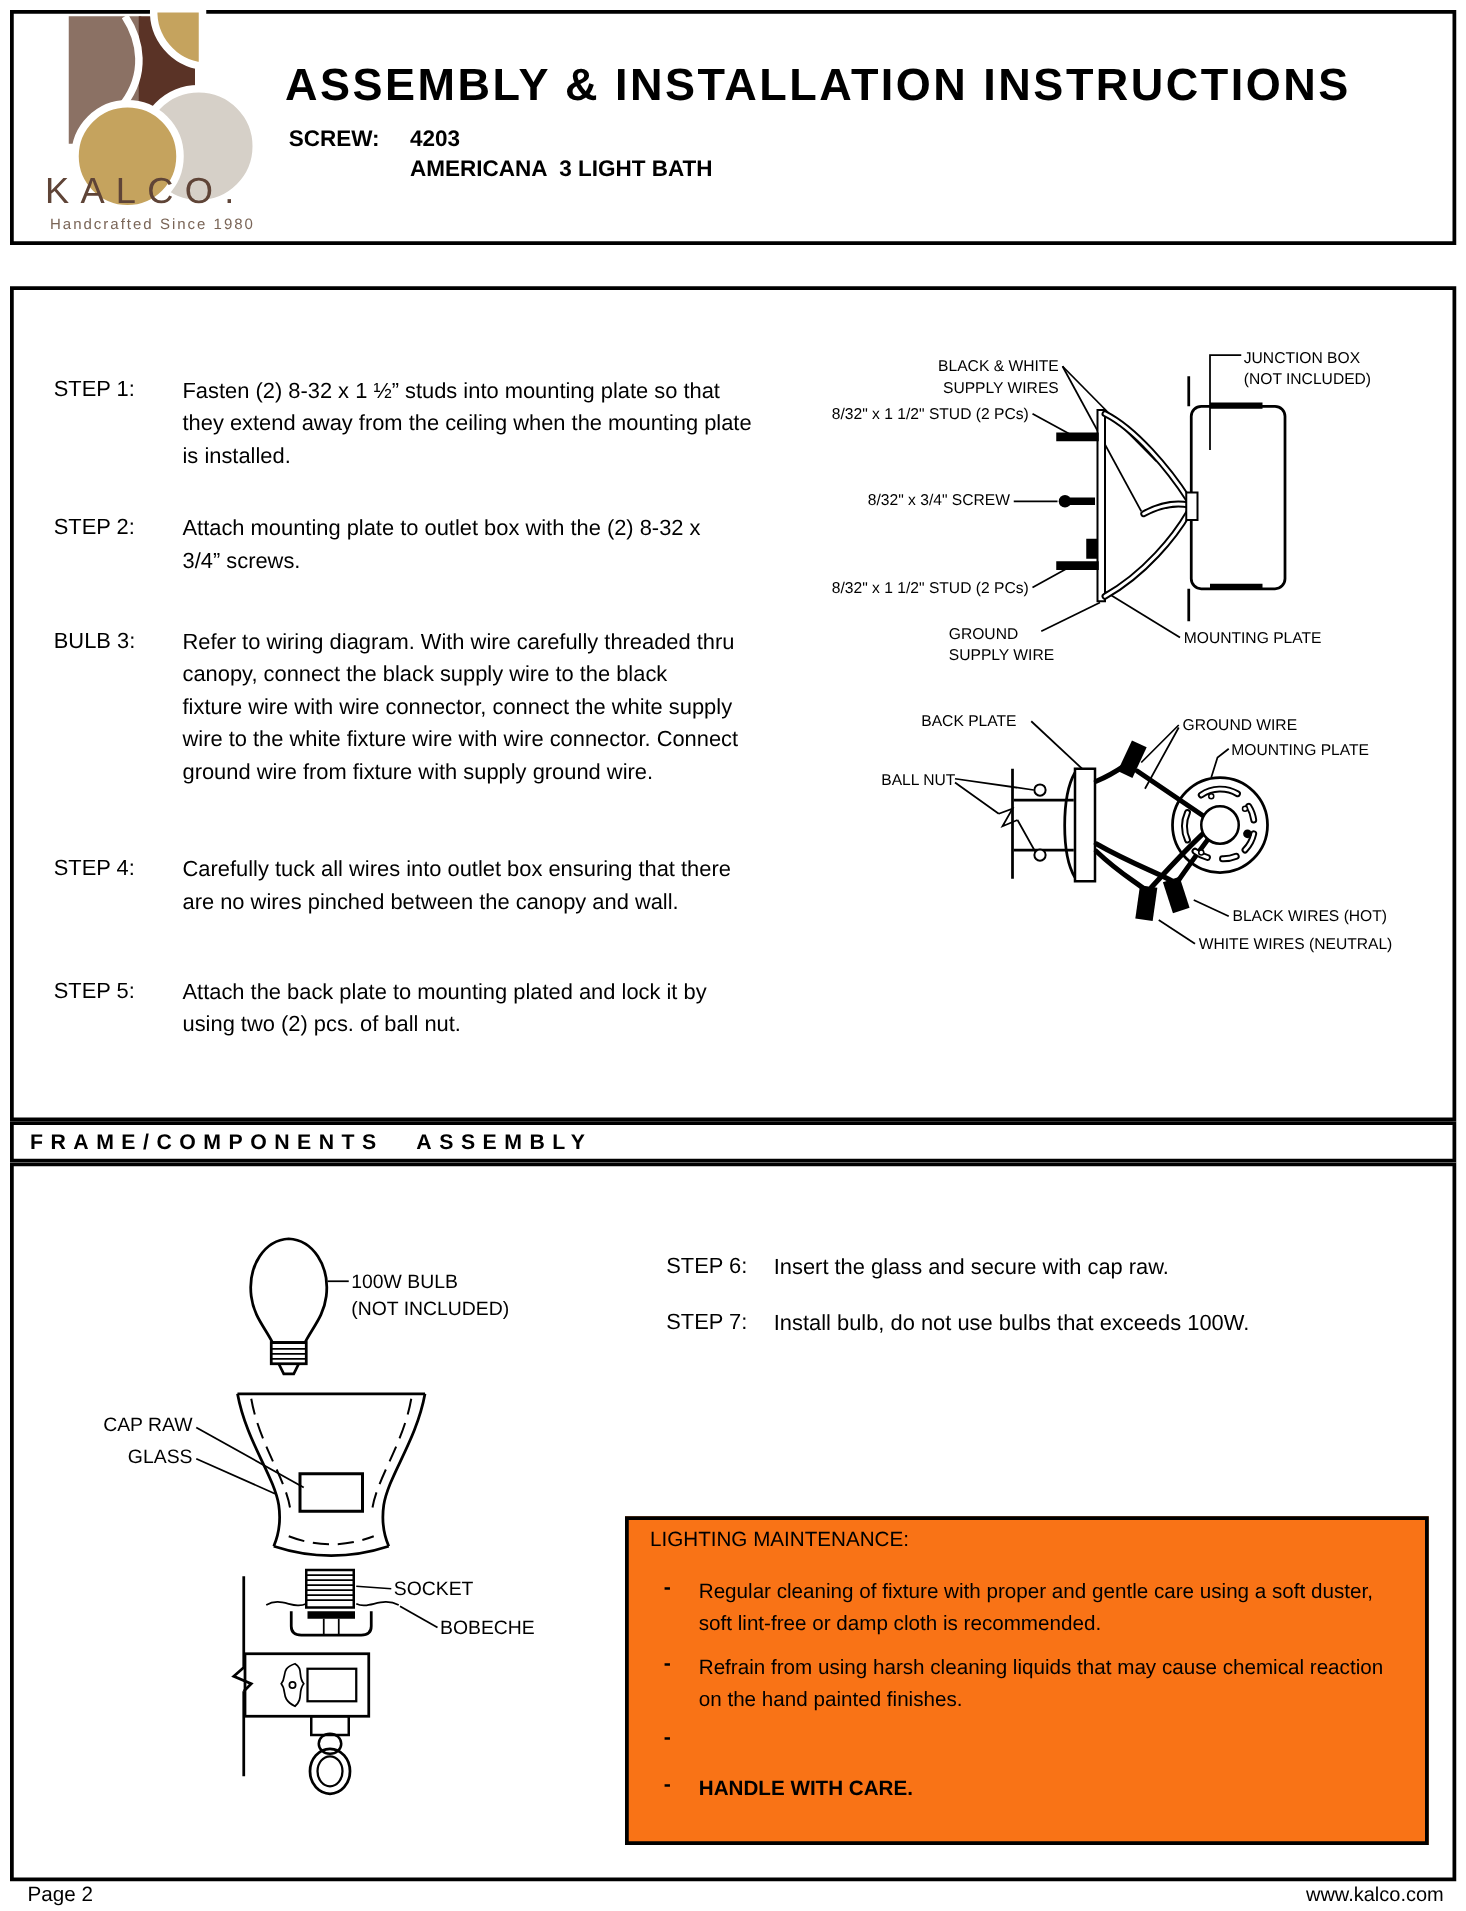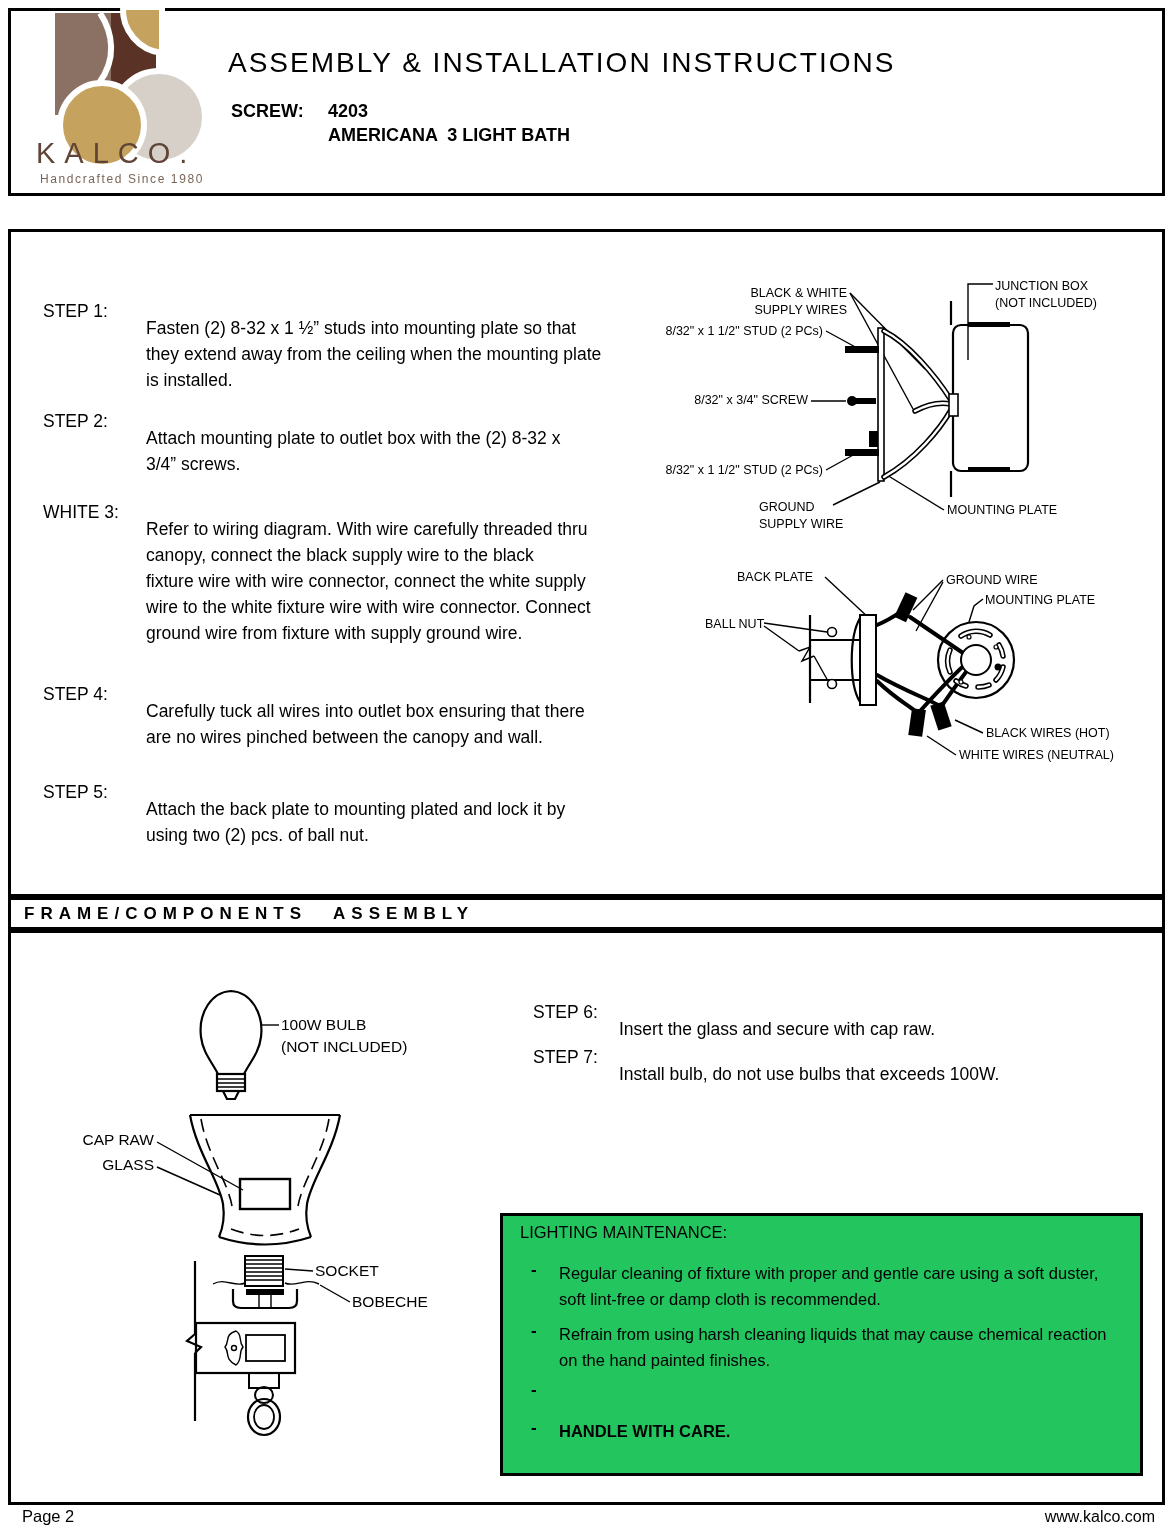--- a/index.html
+++ b/index.html
@@ -6,25 +6,25 @@
   .page{position:relative;width:1173px;height:1529px;background:#fff;
         font-family:"Liberation Sans",sans-serif;color:#000;overflow:hidden;margin:0 auto;}
   .abs{position:absolute;}
   .frame-border{position:absolute;border:3px solid #000;background:#fff;box-sizing:border-box;}
   .bar{position:absolute;border-top:3px solid #000;border-bottom:3px solid #000;
        border-left:3px solid #000;border-right:3px solid #000;background:#fff;box-sizing:border-box;
        display:flex;align-items:center;padding-left:13px;
        font-weight:bold;font-size:17px;letter-spacing:6px;word-spacing:16px;white-space:pre;}
   .brand{font-size:29px;letter-spacing:9px;color:#5f4437;}
   .tagline{font-size:12px;letter-spacing:1.6px;color:#7a6557;}
-  .doc-title{font-size:28px;font-weight:normal;letter-spacing:2px;white-space:pre;}
+  .doc-title{font-size:36px;font-weight:bold;letter-spacing:2px;white-space:pre;}
   .model-line{font-size:18px;font-weight:bold;white-space:pre;}
   .step-label{position:absolute;font-size:17.5px;}
-  .step-text{position:absolute;font-size:17.5px;line-height:26px;white-space:pre-line;margin-top:16px;}
-  .maint-box{position:absolute;border:3px solid #000;box-sizing:border-box;background:#22c55e;}
+  .step-text{position:absolute;font-size:17.5px;line-height:26px;white-space:pre-line;}
+  .maint-box{position:absolute;border:3px solid #000;box-sizing:border-box;background:#f97316;}
   .maint-head{position:absolute;font-size:16.5px;}
   .maint-dash{position:absolute;font-size:17px;font-weight:bold;}
   .maint-text{position:absolute;font-size:16.5px;line-height:26px;white-space:pre-line;width:575px;}
   .maint-text.bold{font-weight:bold;}
   .footer-text{position:absolute;font-size:16.5px;}
   svg{position:absolute;overflow:visible;}
   svg text{font-family:"Liberation Sans",sans-serif;fill:#000;}
   .d-label{font-size:12.5px;}
   .g-label{font-size:15.5px;}
   .ln{fill:none;stroke:#000;stroke-width:1.4;}
@@ -65,21 +65,21 @@
 
     <div class="step-label" style="left:32px;top:69px;">STEP 1:</div>
     <div class="step-text" style="left:135px;top:67px;width:530px;">Fasten (2) 8-32 x 1 ½” studs into mounting plate so that
 they extend away from the ceiling when the mounting plate
 is installed.</div>
 
     <div class="step-label" style="left:32px;top:179px;">STEP 2:</div>
     <div class="step-text" style="left:135px;top:177px;width:530px;">Attach mounting plate to outlet box with the (2) 8-32 x
 3/4” screws.</div>
 
-    <div class="step-label" style="left:32px;top:270px;">WHITE 3:</div>
+    <div class="step-label" style="left:32px;top:270px;">BULB 3:</div>
     <div class="step-text" style="left:135px;top:268px;width:530px;">Refer to wiring diagram. With wire carefully threaded thru
 canopy, connect the black supply wire to the black
 fixture wire with wire connector, connect the white supply
 wire to the white fixture wire with wire connector. Connect
 ground wire from fixture with supply ground wire.</div>
 
     <div class="step-label" style="left:32px;top:452px;">STEP 4:</div>
     <div class="step-text" style="left:135px;top:450px;width:530px;">Carefully tuck all wires into outlet box ensuring that there
 are no wires pinched between the canopy and wall.</div>
 

